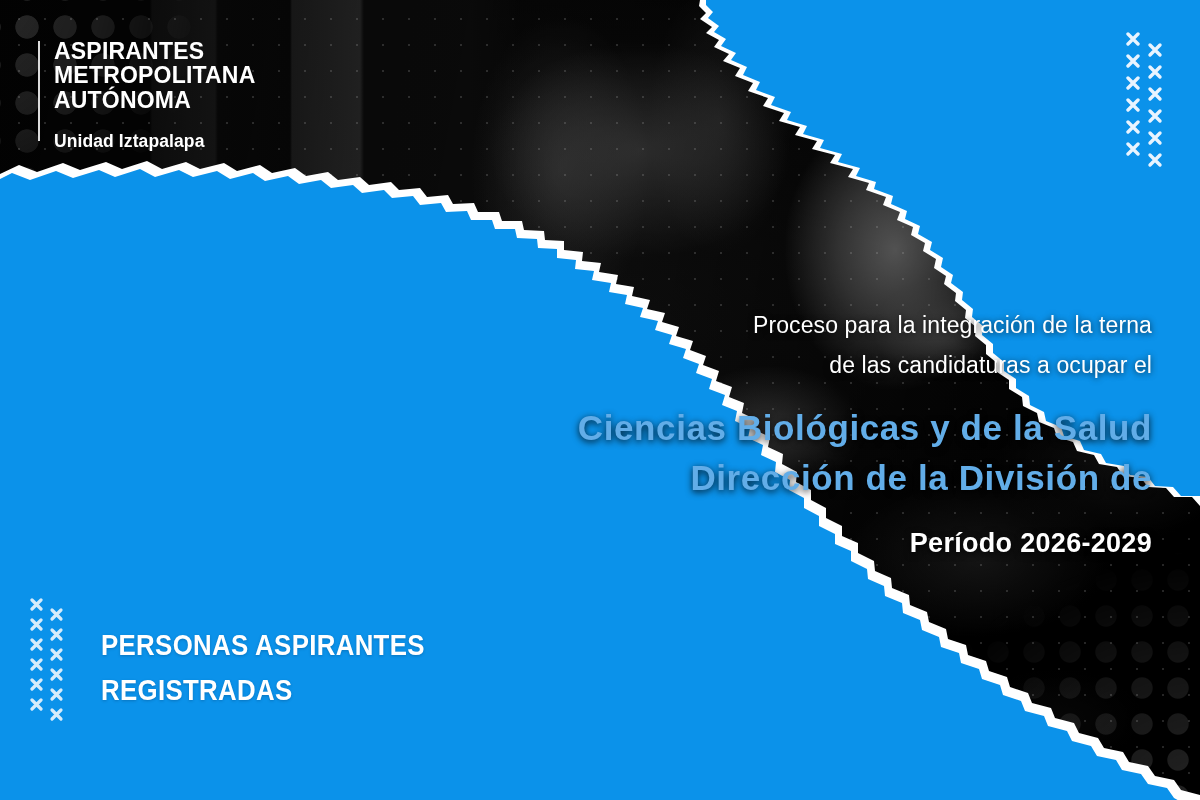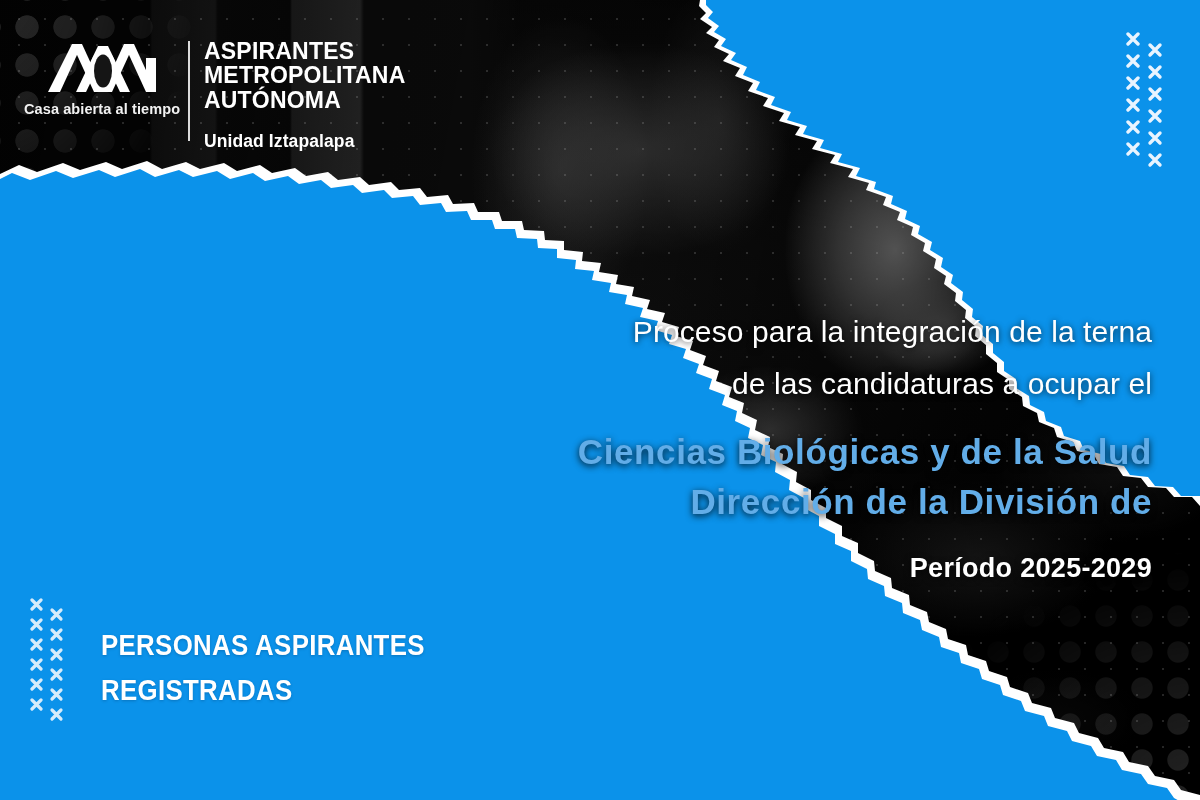--- a/index.html
+++ b/index.html
@@ -107,21 +107,21 @@
   }
   .logo-words .unit{
     font-size:17.5px;font-weight:bold;letter-spacing:.1px;white-space:nowrap;display:block;margin-top:20px;
   }
 
   
   .right-text{
     position:absolute;right:48px;top:306px;width:640px;text-align:right;
   }
   .lead{
-    color:#ffffff;font-size:30px;font-weight:400;line-height:1.72;
+    color:#ffffff;font-size:23px;font-weight:400;line-height:1.72;
     letter-spacing:.1px;text-shadow:0 1px 6px rgba(0,0,0,.75);
   }
   .lead span{display:block;}
   .headline{
     margin-top:18px;color:#62ade8;font-size:35px;font-weight:bold;
     line-height:1.42;letter-spacing:.6px;
     text-shadow:0 2px 7px rgba(0,0,0,.85);
   }
   .headline span{display:block;}
   .period{
@@ -283,60 +283,39 @@
           <path d="M2 43 L11 52 M11 43 L2 52"></path>
           <path d="M2 63 L11 72 M11 63 L2 72"></path>
           <path d="M2 83 L11 92 M11 83 L2 92"></path>
           <path d="M2 103 L11 112 M11 103 L2 112"></path>
         </g>
       </g>
     </svg>
   </div>
 
   <div class="logo-block">
-    <div class="logo-mark">
-      <svg viewBox="0 0 150 58">
-        <g fill="#ffffff">
-
-          <path d="M24 54 L48 6 L58 6 L36 54 Z"></path>
-          <path d="M48 6 L58 6 L80 54 L70 54 Z"></path>
-
-          <path d="M52 54 L74 8 L84 8 L62 54 Z"></path>
-          <path d="M74 8 L84 8 L106 54 L96 54 Z"></path>
-
-          <path d="M78 54 L100 6 L110 6 L88 54 Z"></path>
-          <path d="M100 6 L110 6 L132 54 L122 54 Z"></path>
-
-          <path d="M122 54 L122 20 L132 20 L132 54 Z"></path>
-        </g>
-
-        <ellipse cx="79" cy="33" rx="13.5" ry="21" fill="#ffffff"></ellipse>
-        <ellipse cx="79" cy="33" rx="9" ry="16.5" fill="#151515"></ellipse>
-      </svg>
-      <div class="logo-tagline">Casa abierta al tiempo</div>
-    </div>
     <div class="logo-divider"></div>
     <div class="logo-words">
       <span class="big">ASPIRANTES</span>
       <span class="big">METROPOLITANA</span>
       <span class="big">AUTÓNOMA</span>
       <span class="unit">Unidad Iztapalapa</span>
     </div>
   </div>
 
   <div class="right-text">
     <div class="lead">
       <span>Proceso para la integración de la terna</span>
       <span>de las candidaturas a ocupar el</span>
     </div>
     <div class="headline">
       <span>Ciencias Biológicas y de la Salud</span>
       <span>Dirección de la División de</span>
     </div>
-    <div class="period">Período 2025-2029</div>
+    <div class="period">Período 2026-2029</div>
   </div>
 
   <div class="aspirantes">
     <span>PERSONAS ASPIRANTES</span>
     <span>REGISTRADAS</span>
   </div>
 
 </div>
 
 </body></html>

